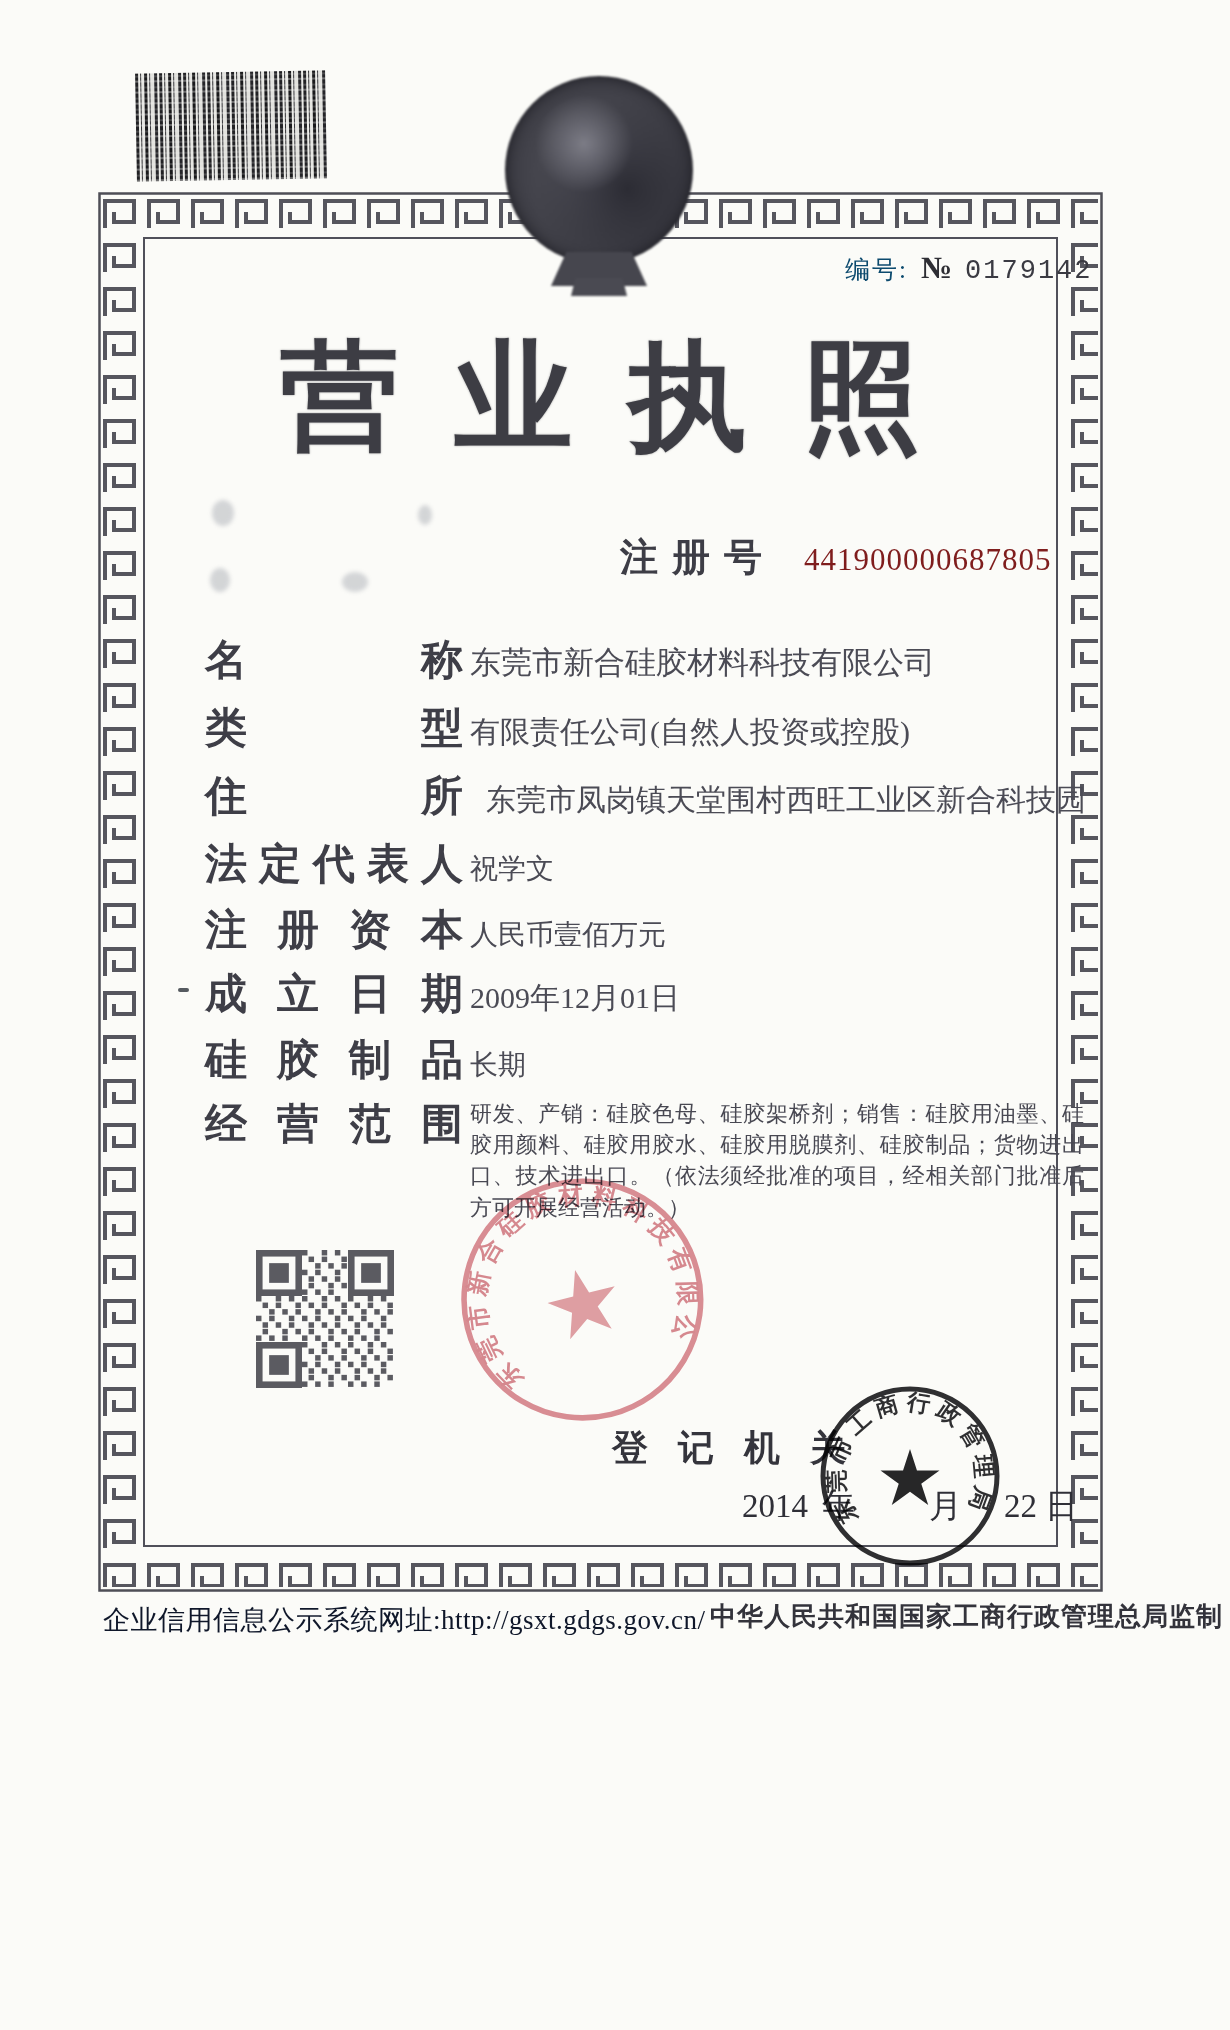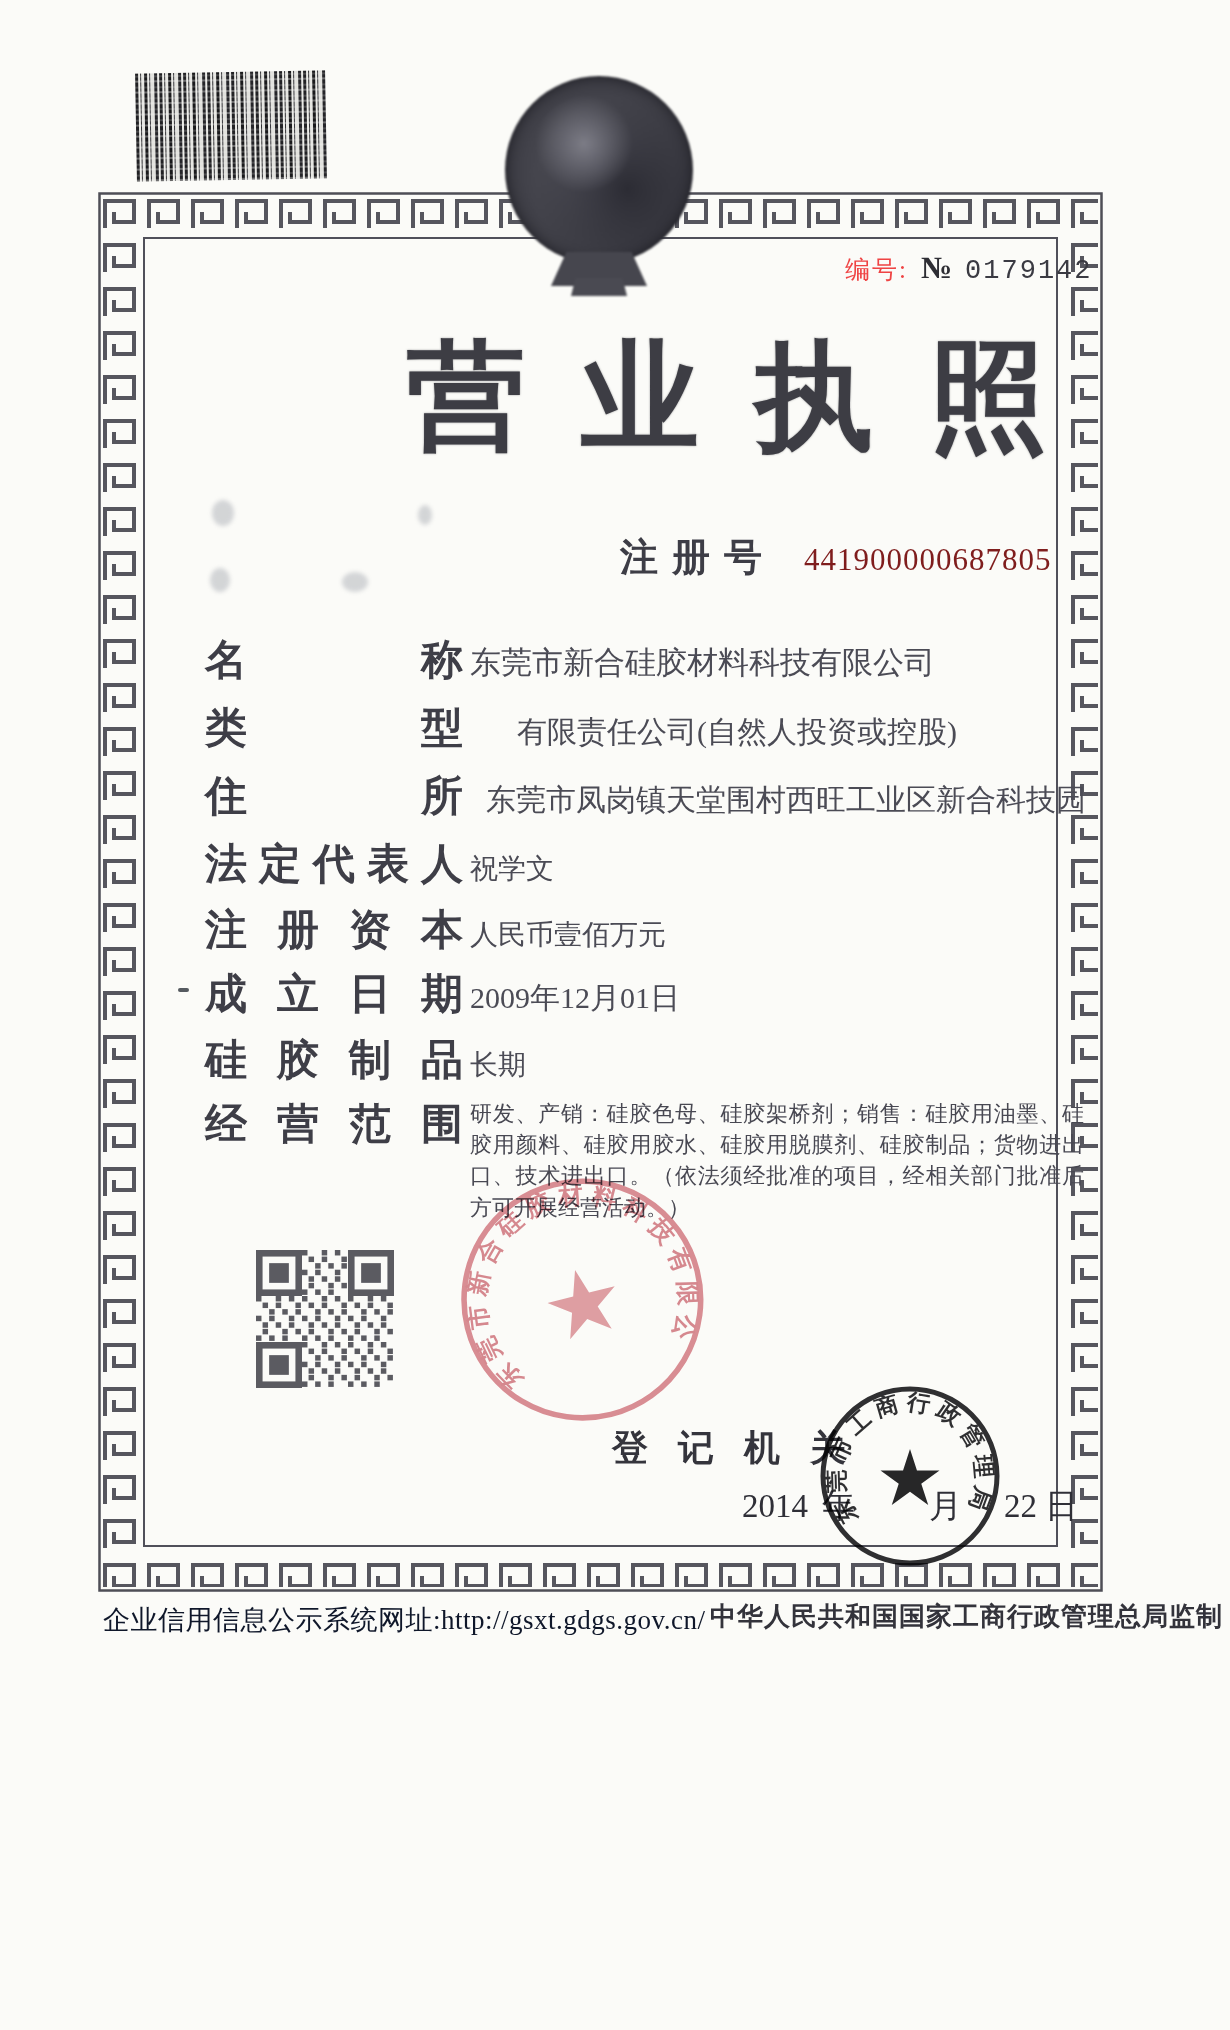--- a/index.html
+++ b/index.html
@@ -42,28 +42,28 @@
     position:absolute; left:66px; top:202px; width:56px; height:18px;
     clip-path:polygon(8% 0, 92% 0, 100% 100%, 0 100%);
     background:#4a4a52;
   }
 
   
   .frame { left:98px; top:192px; width:1005px; height:1400px; }
 
   
   .serial { left:845px; top:250px; display:flex; align-items:baseline; gap:13px; white-space:nowrap; }
-  .serial .lab { font-size:25px; color:#ef4444; letter-spacing:2px; }
+  .serial .lab { font-size:25px; color:#0c4a6e; letter-spacing:2px; }
   .serial .no-sym { font-size:31px; font-weight:700; color:#2e2e34; }
   .serial .num { font-family:"Liberation Mono","DejaVu Sans Mono",monospace; font-size:27px; color:#3a3a42; letter-spacing:2px; }
 
   
   .title {
     left:98px; top:318px; width:1005px;
-    text-align:right;
+    text-align:center;
     font-family:"Liberation Sans","DejaVu Sans",sans-serif;
     font-weight:900; font-size:118px;
     letter-spacing:56px; text-indent:56px;
     color:#3d3d44;
     text-shadow:0 0 2px rgba(55,55,60,.55);
     white-space:nowrap;
   }
 
   
   .regno { left:620px; top:532px; display:flex; align-items:baseline; gap:28px; white-space:nowrap; }
@@ -153,21 +153,21 @@
 
 <div class="abs smudge" style="left:212px;top:500px;width:22px;height:26px;"></div>
 <div class="abs smudge" style="left:418px;top:505px;width:14px;height:20px;"></div>
 <div class="abs smudge" style="left:210px;top:568px;width:20px;height:24px;"></div>
 <div class="abs smudge" style="left:342px;top:572px;width:26px;height:20px;"></div>
 
 <div class="abs flabel" style="top:632px;">名称</div>
 <div class="abs fvalue" style="top:642px;font-size:31px;">东莞市新合硅胶材料科技有限公司</div>
 
 <div class="abs flabel" style="top:700px;">类型</div>
-<div class="abs fvalue" style="top:712px;margin-left:47px;">有限责任公司(自然人投资或控股)</div>
+<div class="abs fvalue" style="top:712px;">有限责任公司(自然人投资或控股)</div>
 
 <div class="abs flabel" style="top:768px;">住所</div>
 <div class="abs fvalue" style="top:780px;margin-left:16px;">东莞市凤岗镇天堂围村西旺工业区新合科技园</div>
 
 <div class="abs flabel" style="top:836px;">法定代表人</div>
 <div class="abs fvalue small" style="top:850px;">祝学文</div>
 
 <div class="abs flabel" style="top:902px;">注册资本</div>
 <div class="abs fvalue small" style="top:916px;">人民币壹佰万元</div>
 

